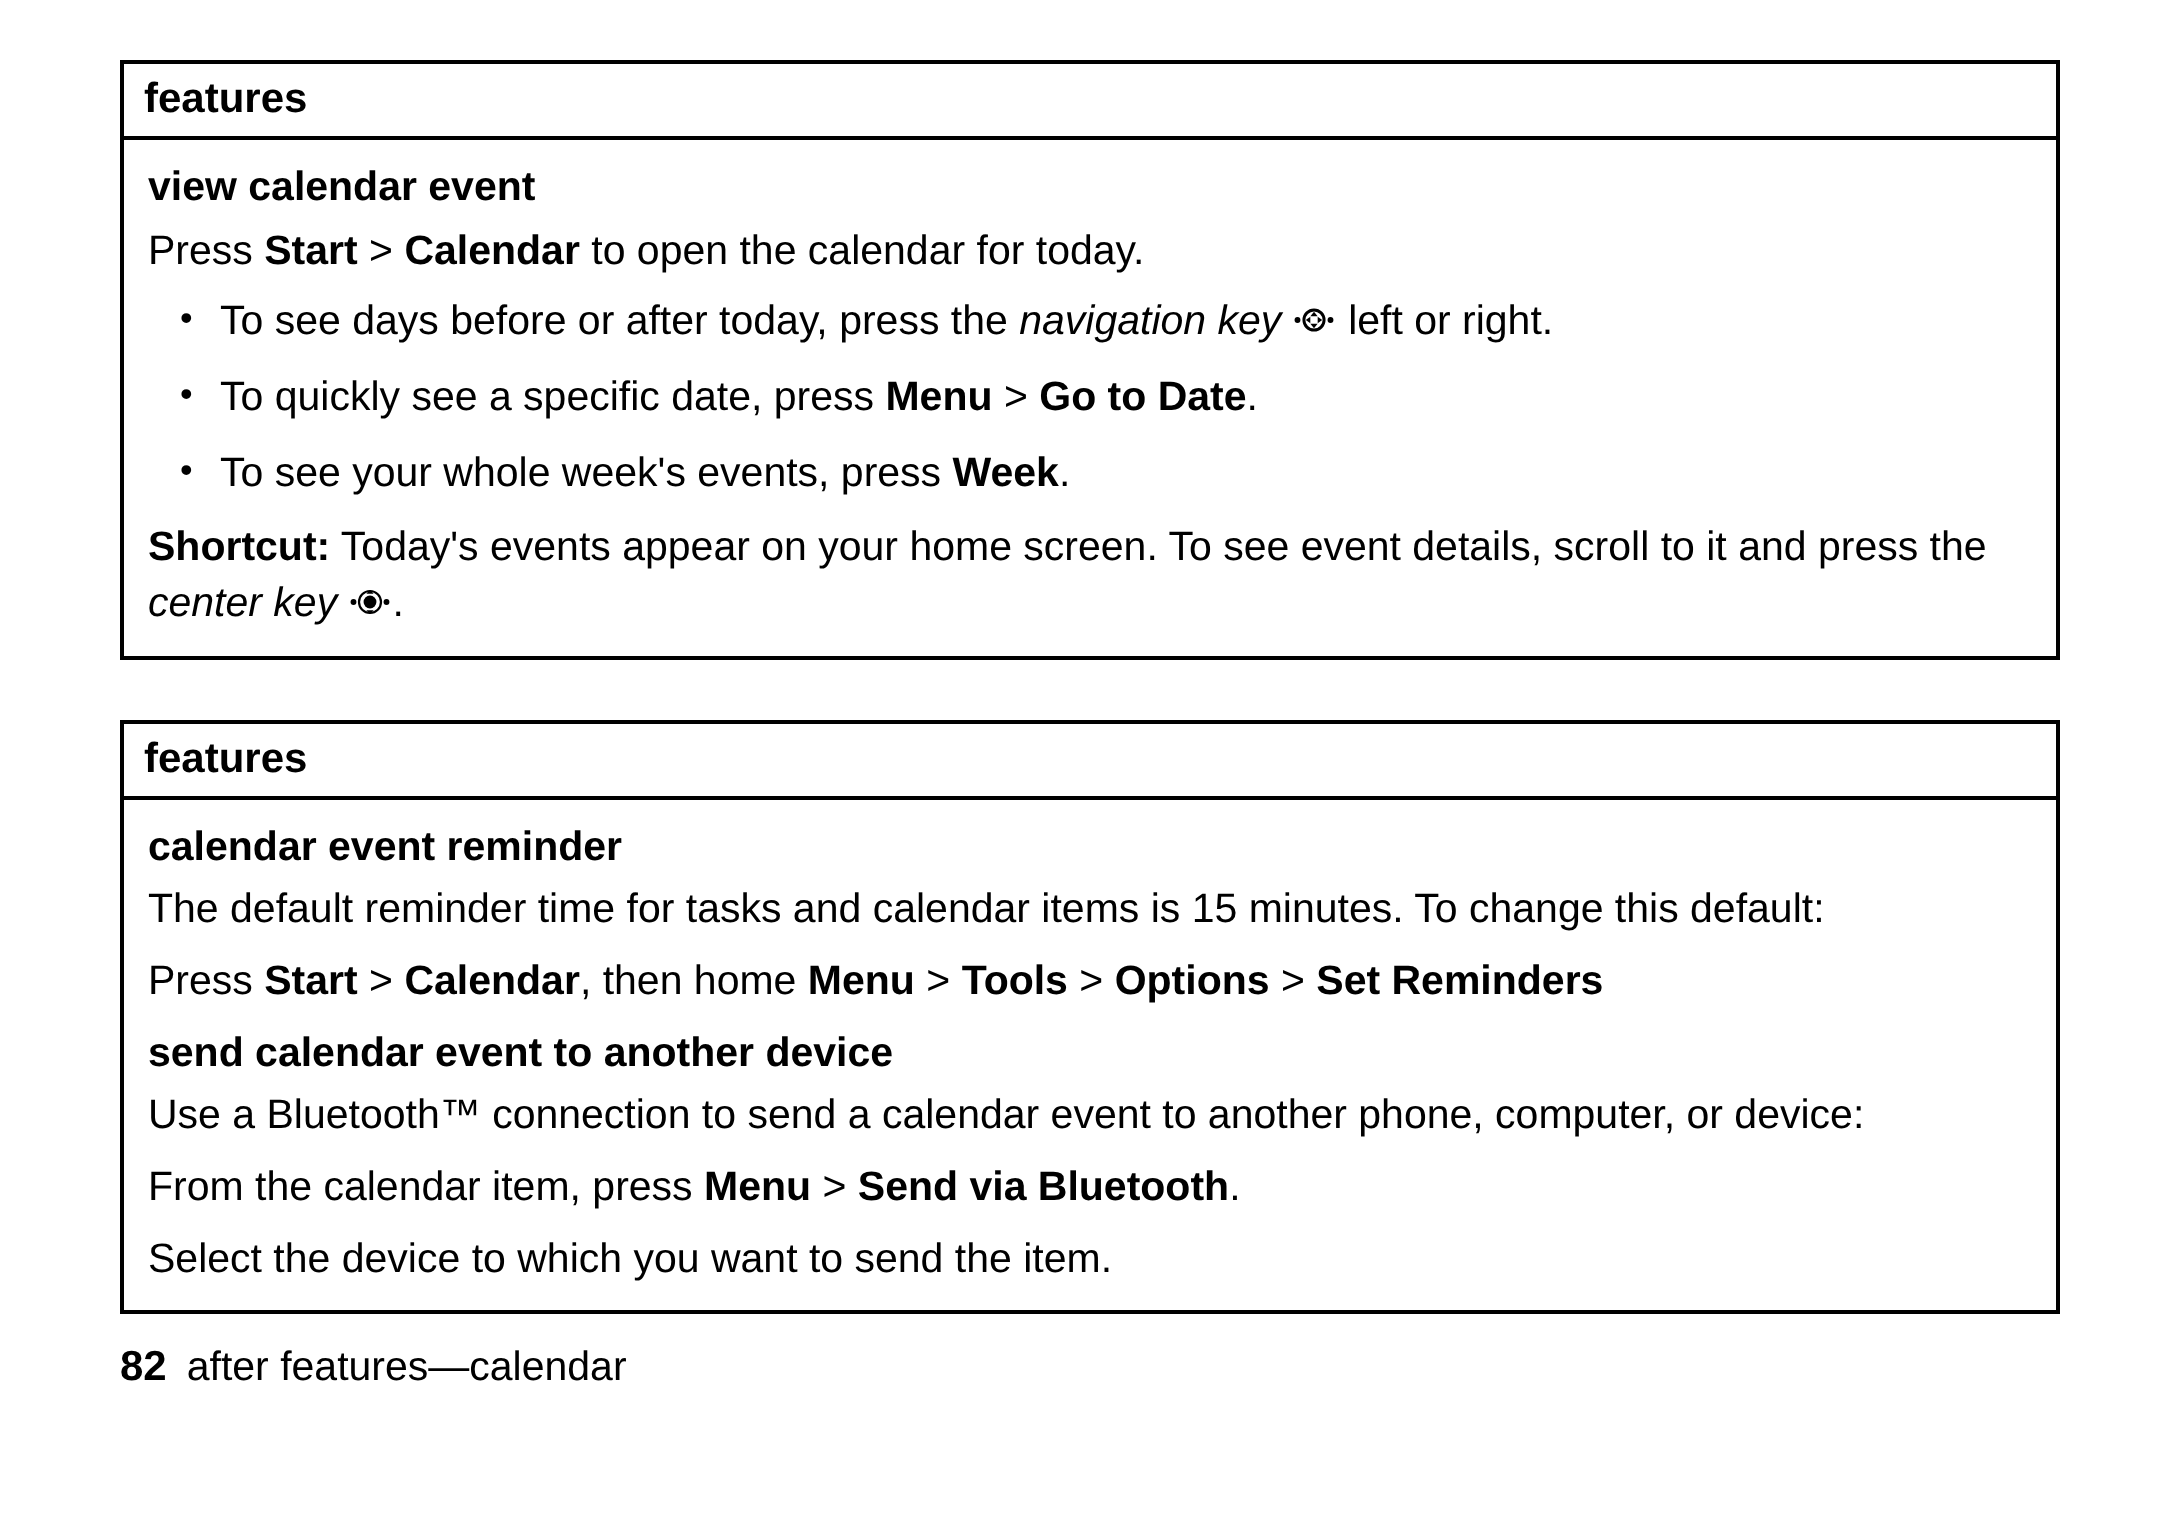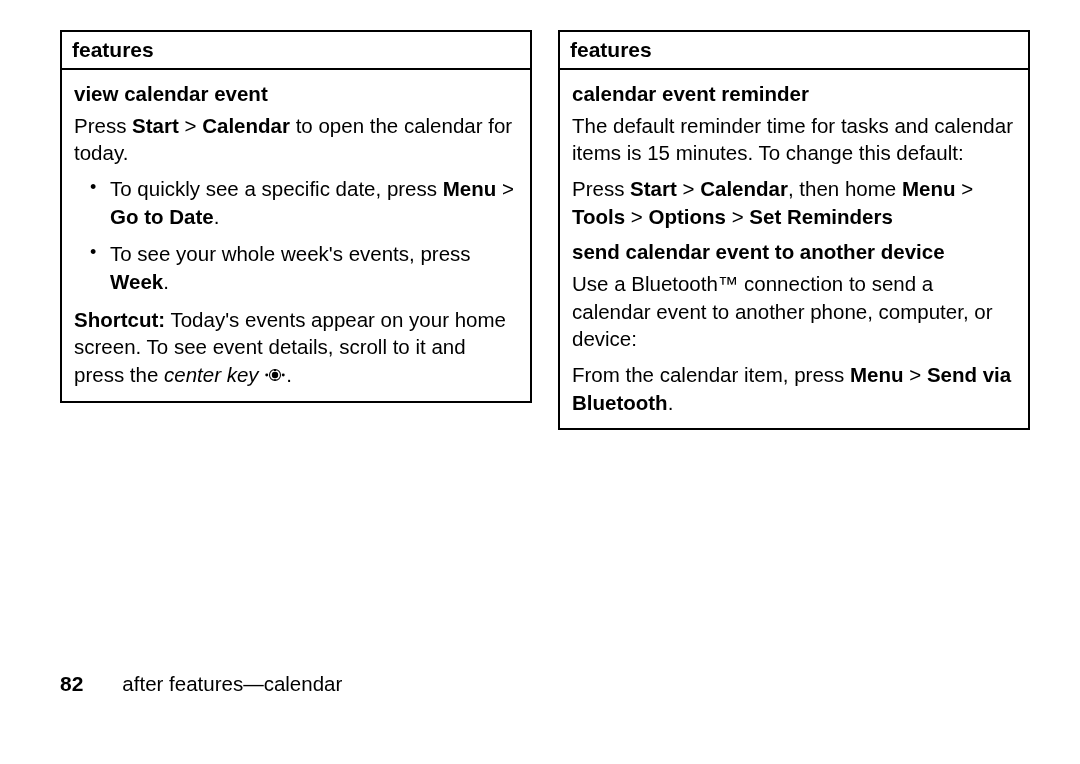--- a/index.html
+++ b/index.html
@@ -10,20 +10,21 @@
     height: 764px;
     font-family: Arial, Helvetica, sans-serif;
     color: #000;
   }
   .page {
     box-sizing: border-box;
     padding: 30px 54px 20px 60px;
     display: flex;
     gap: 30px;
     height: 660px;
+    flex-direction: column;
   }
   .col {
     flex: 1;
     box-sizing: border-box;
   }
   .tbl {
     border: 2px solid #000;
     border-collapse: collapse;
     width: 100%;
   }
@@ -68,21 +69,21 @@
     font-weight: bold;
     font-family: "Arial Narrow", Arial, sans-serif;
     font-stretch: condensed;
   }
   .i { font-style: italic; }
   .footer {
     padding: 12px 54px 20px 60px;
     font-size: 20.5px;
     display: flex;
     align-items: flex-start;
-    gap: 39px;
+    gap: 10px;
   }
   .pagenum {
     font-weight: bold;
     font-size: 21px;
   }
   svg.nav-icon, svg.center-icon {
     height: 16px;
     vertical-align: -1px;
   }
 </style>
@@ -95,20 +96,33 @@
     <div class="tbl">
       <div class="thead">features</div>
       <div class="tbody">
         <div class="subhead">view calendar event</div>
 
         <p>
           <span>Press </span><span class="narrow-bold">Start</span><span> &gt; </span><span class="narrow-bold">Calendar</span><span> to open the calendar for today.</span>
         </p>
 
         <ul>
+          <li>
+            <span>To see days before or after today, press the </span><span class="i">navigation key</span>
+            <svg class="nav-icon" viewBox="0 0 24 16" width="22">
+              <circle cx="3" cy="8" r="1.6"></circle>
+              <circle cx="21" cy="8" r="1.6"></circle>
+              <circle cx="12" cy="8" r="5.5" stroke="#000" stroke-width="1.6" fill="none"></circle>
+              <path d="M12 3.5 L10 6 L14 6 Z"></path>
+              <path d="M12 12.5 L10 10 L14 10 Z"></path>
+              <path d="M7.5 8 L10 6.2 L10 9.8 Z"></path>
+              <path d="M16.5 8 L14 6.2 L14 9.8 Z"></path>
+            </svg>
+            <span> left or right.</span>
+          </li>
           <li>
             <span>To quickly see a specific date, press </span><span class="narrow-bold">Menu</span><span> &gt; </span><span class="narrow-bold">Go to Date</span><span>.</span>
           </li>
           <li>
             <span>To see your whole week's events, press </span><span class="narrow-bold">Week</span><span>.</span>
           </li>
         </ul>
 
         <p>
           <span class="b">Shortcut:</span><span> Today's events appear on your home screen. To see event details, scroll to it and press the </span><span class="i">center key</span>
@@ -138,20 +152,21 @@
         </p>
 
         <div class="subhead">send calendar event to another device</div>
 
         <p>Use a Bluetooth™ connection to send a calendar event to another phone, computer, or device:</p>
 
         <p>
           <span>From the calendar item, press </span><span class="narrow-bold">Menu</span><span> &gt; </span><span class="narrow-bold">Send via Bluetooth</span><span>.</span>
         </p>
 
+        <p>Select the device to which you want to send the item.</p>
 
       </div>
     </div>
   </div>
 </div>
 
 <div class="footer">
   <span class="pagenum">82</span>
   <span>after features—calendar</span>
 </div>

